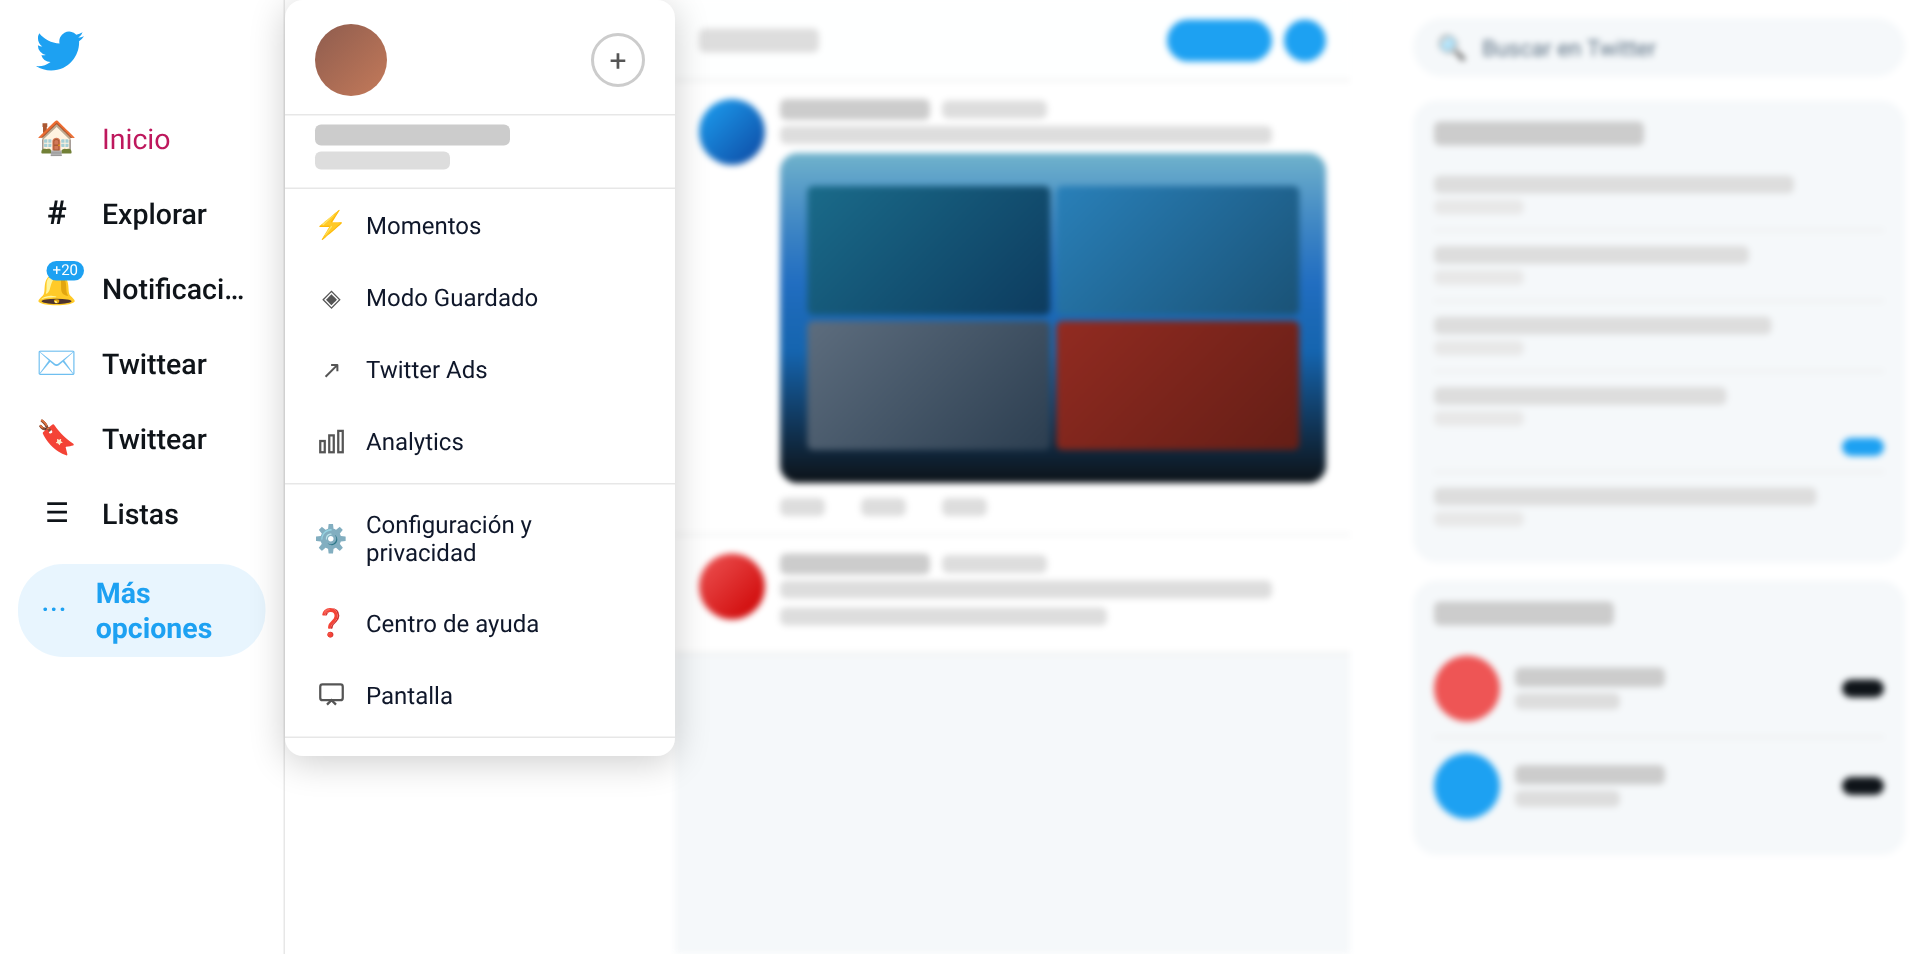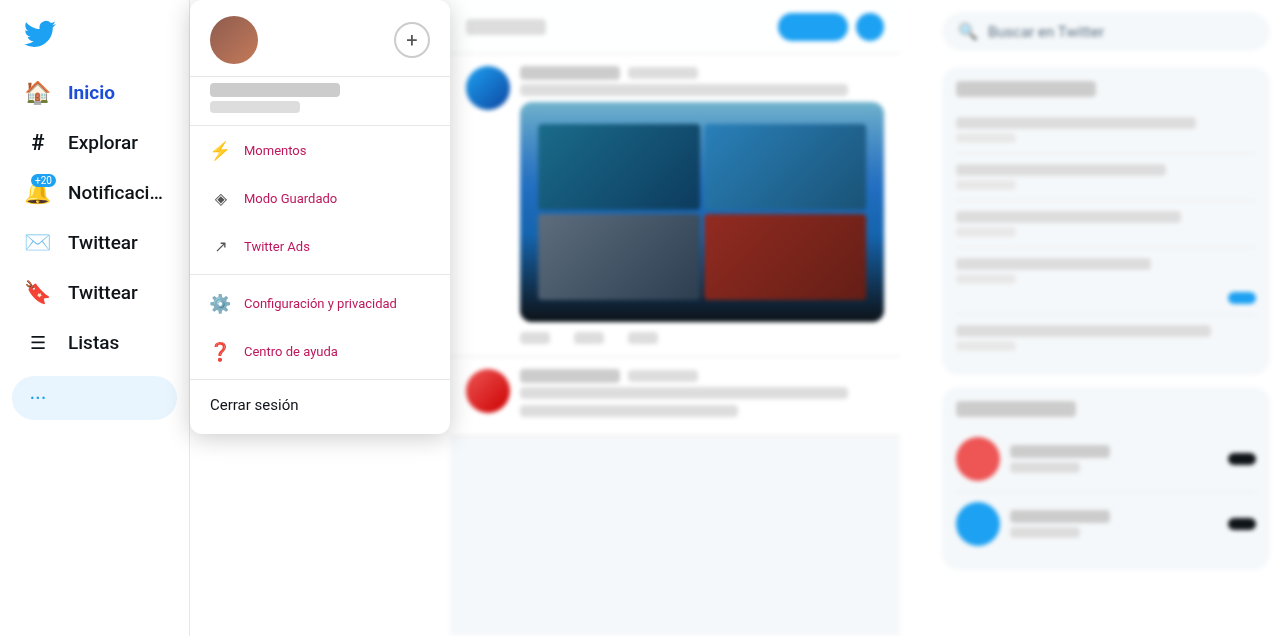--- a/index.html
+++ b/index.html
@@ -54,22 +54,22 @@
       color: #0f1419;
       position: relative;
     }
     .sidebar-item .item-label {
       font-size: 19px;
       font-weight: 500;
       color: #0f1419;
       margin-left: 16px;
     }
     .sidebar-item.active .item-label {
-      color: #1d4ed8;
-      font-weight: 700;
+      color: #be185d;
+      font-weight: 400;
     }
     .sidebar-item.active .item-icon {
       color: #1da1f2;
     }
     .badge {
       position: absolute;
       top: -4px;
       right: -4px;
       background: #1da1f2;
       color: #fff;
@@ -186,22 +186,22 @@
       width: 22px;
       height: 22px;
       margin-right: 12px;
       display: flex;
       align-items: center;
       justify-content: center;
       font-size: 18px;
       color: #555;
     }
     .dropdown-item .d-label {
-      font-size: 13px;
-      color: #be185d;
+      font-size: 16px;
+      color: #0f172a;
     }
     .dropdown-divider {
       height: 1px;
       background: #e7e7e7;
       margin: 4px 0;
     }
     .cerrar-sesion {
       padding: 12px 20px;
       font-size: 15px;
       color: #0f1419;
@@ -431,20 +431,21 @@
     <div class="item-icon">🔖</div>
     <div class="item-label">Twittear</div>
   </div>
   <div class="sidebar-item">
     <div class="item-icon" style="font-size:18px;">☰</div>
     <div class="item-label">Listas</div>
   </div>
 
   <div class="mas-opciones-btn" style="margin-top:8px;">
     <div class="item-icon">···</div>
+    <div class="item-label">Más opciones</div>
   </div>
 
 </div>
 
 <div class="dropdown-menu">
 
   <div class="dropdown-header">
     <div class="dropdown-avatar"></div>
     <div class="dropdown-add-btn">+</div>
   </div>
@@ -459,35 +460,53 @@
     <div class="d-label">Momentos</div>
   </div>
   <div class="dropdown-item">
     <div class="d-icon" style="font-size:16px;">◈</div>
     <div class="d-label">Modo Guardado</div>
   </div>
   <div class="dropdown-item">
     <div class="d-icon" style="font-size:16px;">↗</div>
     <div class="d-label">Twitter Ads</div>
   </div>
+  <div class="dropdown-item">
+    <div class="d-icon" style="font-size:16px;">
+      <svg width="18" height="18" viewBox="0 0 24 24" fill="none" stroke="#555" stroke-width="2">
+        <rect x="2" y="12" width="4" height="10"></rect>
+          <rect x="10" y="7" width="4" height="15"></rect>
+          <rect x="18" y="3" width="4" height="19"></rect>
+      </svg>
+    </div>
+    <div class="d-label">Analytics</div>
+  </div>
 
   <div class="dropdown-divider"></div>
 
   <div class="dropdown-item">
     <div class="d-icon">⚙️</div>
     <div class="d-label">Configuración y privacidad</div>
   </div>
   <div class="dropdown-item">
     <div class="d-icon">❓</div>
     <div class="d-label">Centro de ayuda</div>
   </div>
+  <div class="dropdown-item">
+    <div class="d-icon" style="font-size:16px;">
+      <svg width="18" height="18" viewBox="0 0 24 24" fill="none" stroke="#555" stroke-width="2">
+        <rect x="2" y="3" width="20" height="14" rx="2"></rect>
+          <polyline points="8 21 12 17 16 21"></polyline>
+      </svg>
+    </div>
+    <div class="d-label">Pantalla</div>
+  </div>
 
   <div class="dropdown-divider"></div>
 
-  <div class="cerrar-sesion">Cerrar sesión</div>
 </div>
 
 <div class="center-blurred">
 
   <div style="height:54px;background:rgba(255,255,255,0.9);display:flex;align-items:center;padding:0 16px;border-bottom:1px solid #e7e7e7;">
     <div style="background:#ddd;height:16px;width:80px;border-radius:4px;"></div>
     <div style="background:#1da1f2;height:28px;width:70px;border-radius:20px;margin-left:auto;"></div>
     <div style="background:#1da1f2;height:28px;width:28px;border-radius:50%;margin-left:8px;"></div>
   </div>
 

